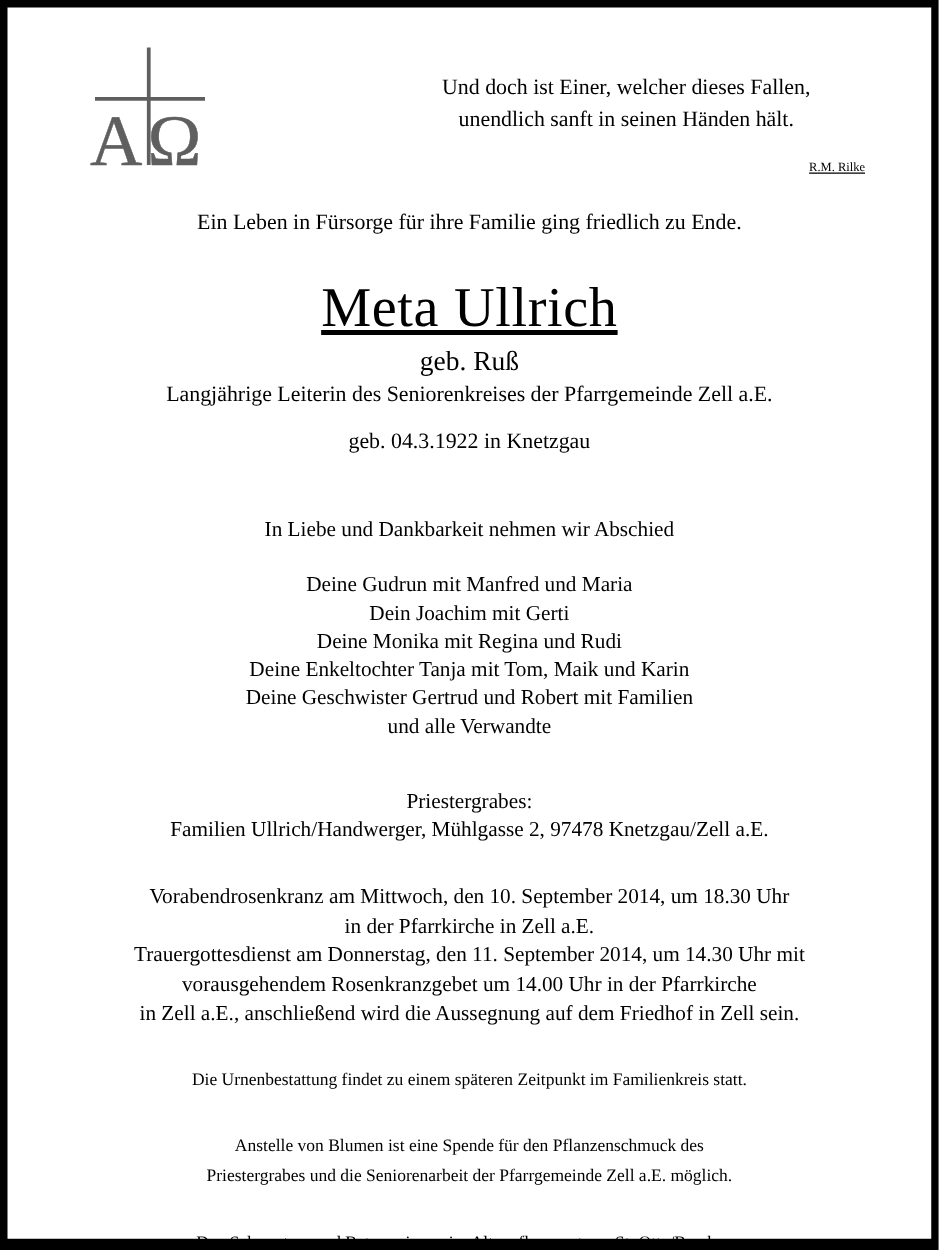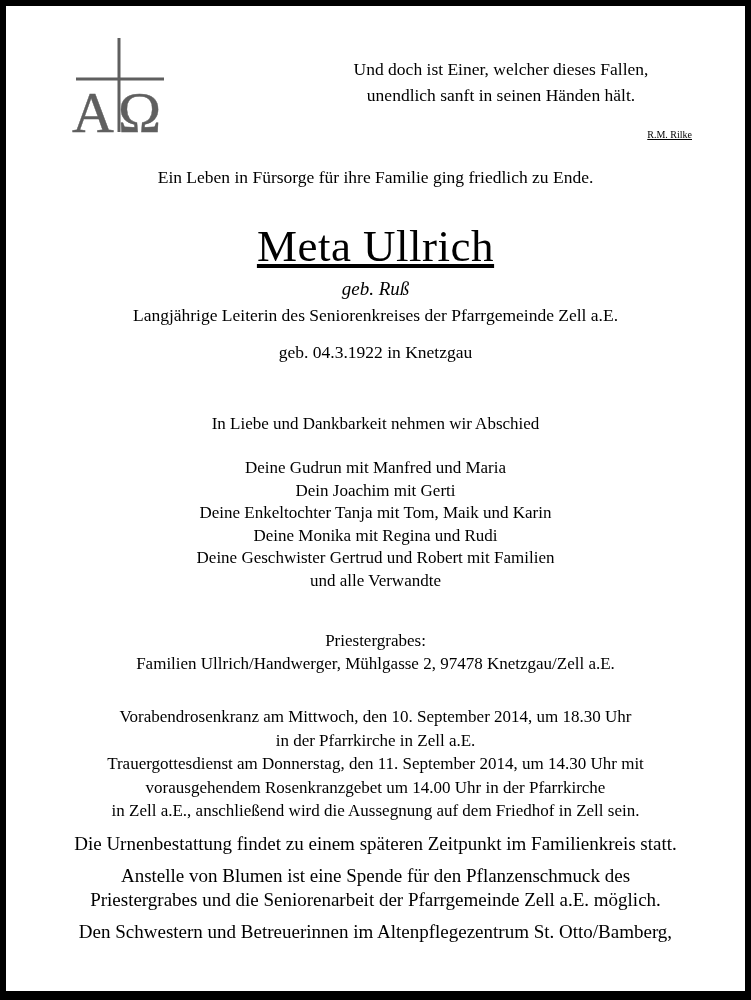--- a/index.html
+++ b/index.html
@@ -78,22 +78,21 @@
   .deceased-name {
     font-size: 45px;
     line-height: 52px;
     letter-spacing: 0.5px;
     margin-top: 32px;
     font-weight: normal;
     text-decoration: underline;
   }
 
   .maiden-name {
-    font-style: italic;
-    font-size: 19px;
+    font-size: 22px;
     line-height: 22px;
     margin-top: 6px;
   }
 
   .role-line {
     font-size: 17.5px;
     line-height: 24px;
     margin-top: 3px;
   }
 
@@ -125,22 +124,22 @@
     line-height: 23px;
   }
 
   .service-block {
     margin-top: 30px;
     font-size: 17px;
     line-height: 23.5px;
   }
 
   .para-block {
-    margin-top: 9px;
-    font-size: 19px;
+    margin-top: 30px;
+    font-size: 14px;
     line-height: 23.5px;
   }
   .para-line { white-space: nowrap; }
 </style>
 </head>
 <body>
 
 <div class="obituary-frame">
   <div class="obituary-page">
 
@@ -173,22 +172,22 @@
 
       <div class="dates-row">
         <span>geb. 04.3.1922 in Knetzgau</span>
       </div>
 
       <div class="farewell-line">In Liebe und Dankbarkeit nehmen wir Abschied</div>
 
       <div class="mourners">
         <div class="mourner-line">Deine Gudrun mit Manfred und Maria</div>
         <div class="mourner-line">Dein Joachim mit Gerti</div>
+        <div class="mourner-line">Deine Monika mit Regina und Rudi</div>
         <div class="mourner-line">Deine Enkeltochter Tanja mit Tom, Maik und Karin</div>
-        <div class="mourner-line">Deine Monika mit Regina und Rudi</div>
         <div class="mourner-line">Deine Geschwister Gertrud und Robert mit Familien</div>
         <div class="mourner-line">und alle Verwandte</div>
       </div>
 
       <div class="address-block">
         <div>Priestergrabes:</div>
         <div>Familien Ullrich/Handwerger, Mühlgasse 2, 97478 Knetzgau/Zell a.E.</div>
       </div>
 
       <div class="service-block">

